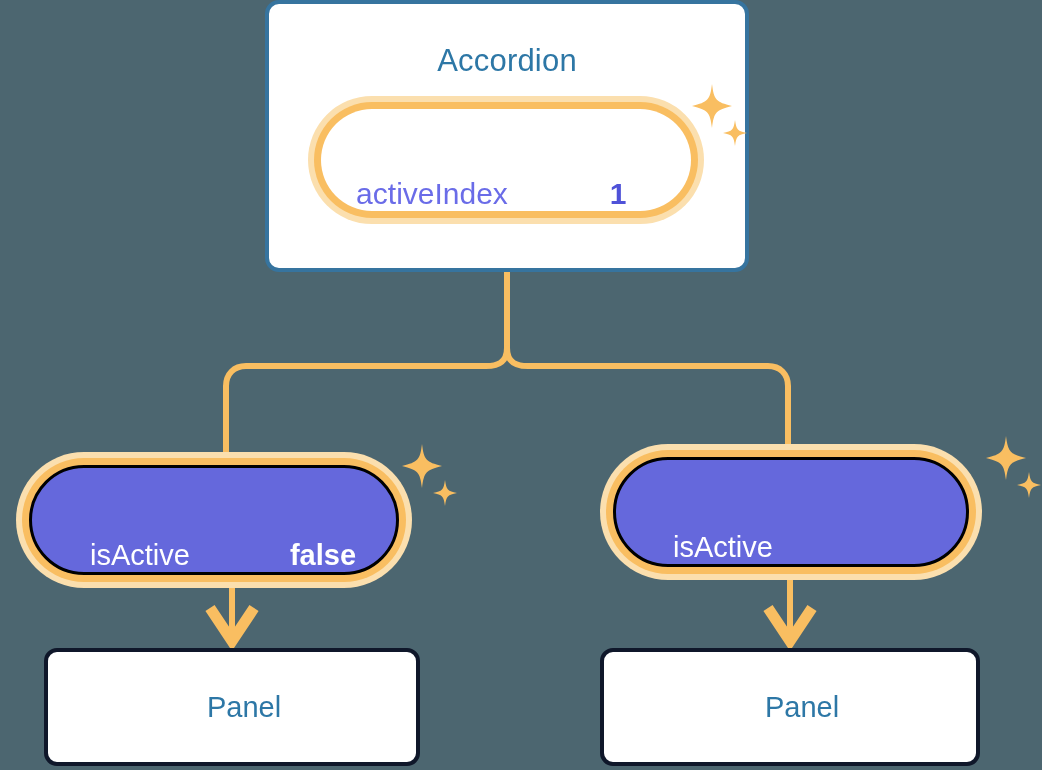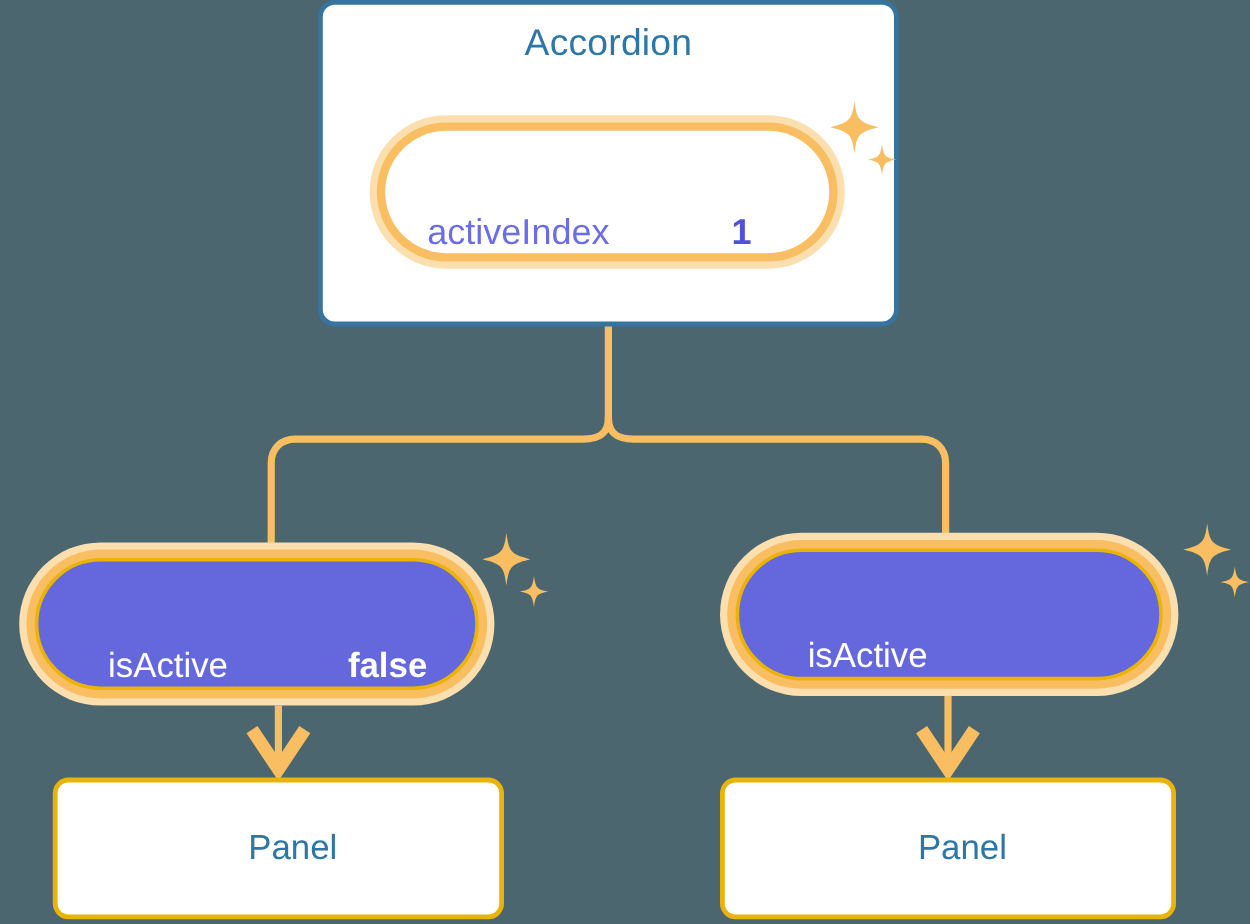--- a/index.html
+++ b/index.html
@@ -41,33 +41,33 @@
   #accordion-card {
     left: 265px;
     top: 0px;
     width: 484px;
     height: 272px;
   }
   .card-title {
     position: absolute;
     left: 0;
     right: 0;
-    top: 14px;
+    top: 39px;
     text-align: center;
     color: #2d77a6;
     font-size: 31px;
     font-weight: 400;
     letter-spacing: 0.2px;
   }
 
   
   .panel-box {
     position: absolute;
     background: #ffffff;
-    border: 4px solid #eab308;
+    border: 4px solid #0f172a;
     border-radius: 13px;
     box-sizing: border-box;
     display: flex;
     align-items: center;
     justify-content: center;
     z-index: 2;
     padding-left: 24px;
   }
   .panel-label {
     color: #2d77a6;
@@ -104,21 +104,21 @@
     border-radius: 999px;
     display: flex;
     align-items: flex-end;
     overflow: hidden;
   }
   .pill-body.light {
     background: #ffffff;
   }
   .pill-body.solid {
     background: #6568dc;
-    border: 3px solid #eab308;
+    border: 3px solid #000000;
     box-sizing: border-box;
   }
   .pill-cell {
     display: flex;
     align-items: center;
     justify-content: center;
     box-sizing: border-box;
   }
   .pill-key   { flex: 0 0 auto; }
   .pill-value { flex: 1 1 auto; }

